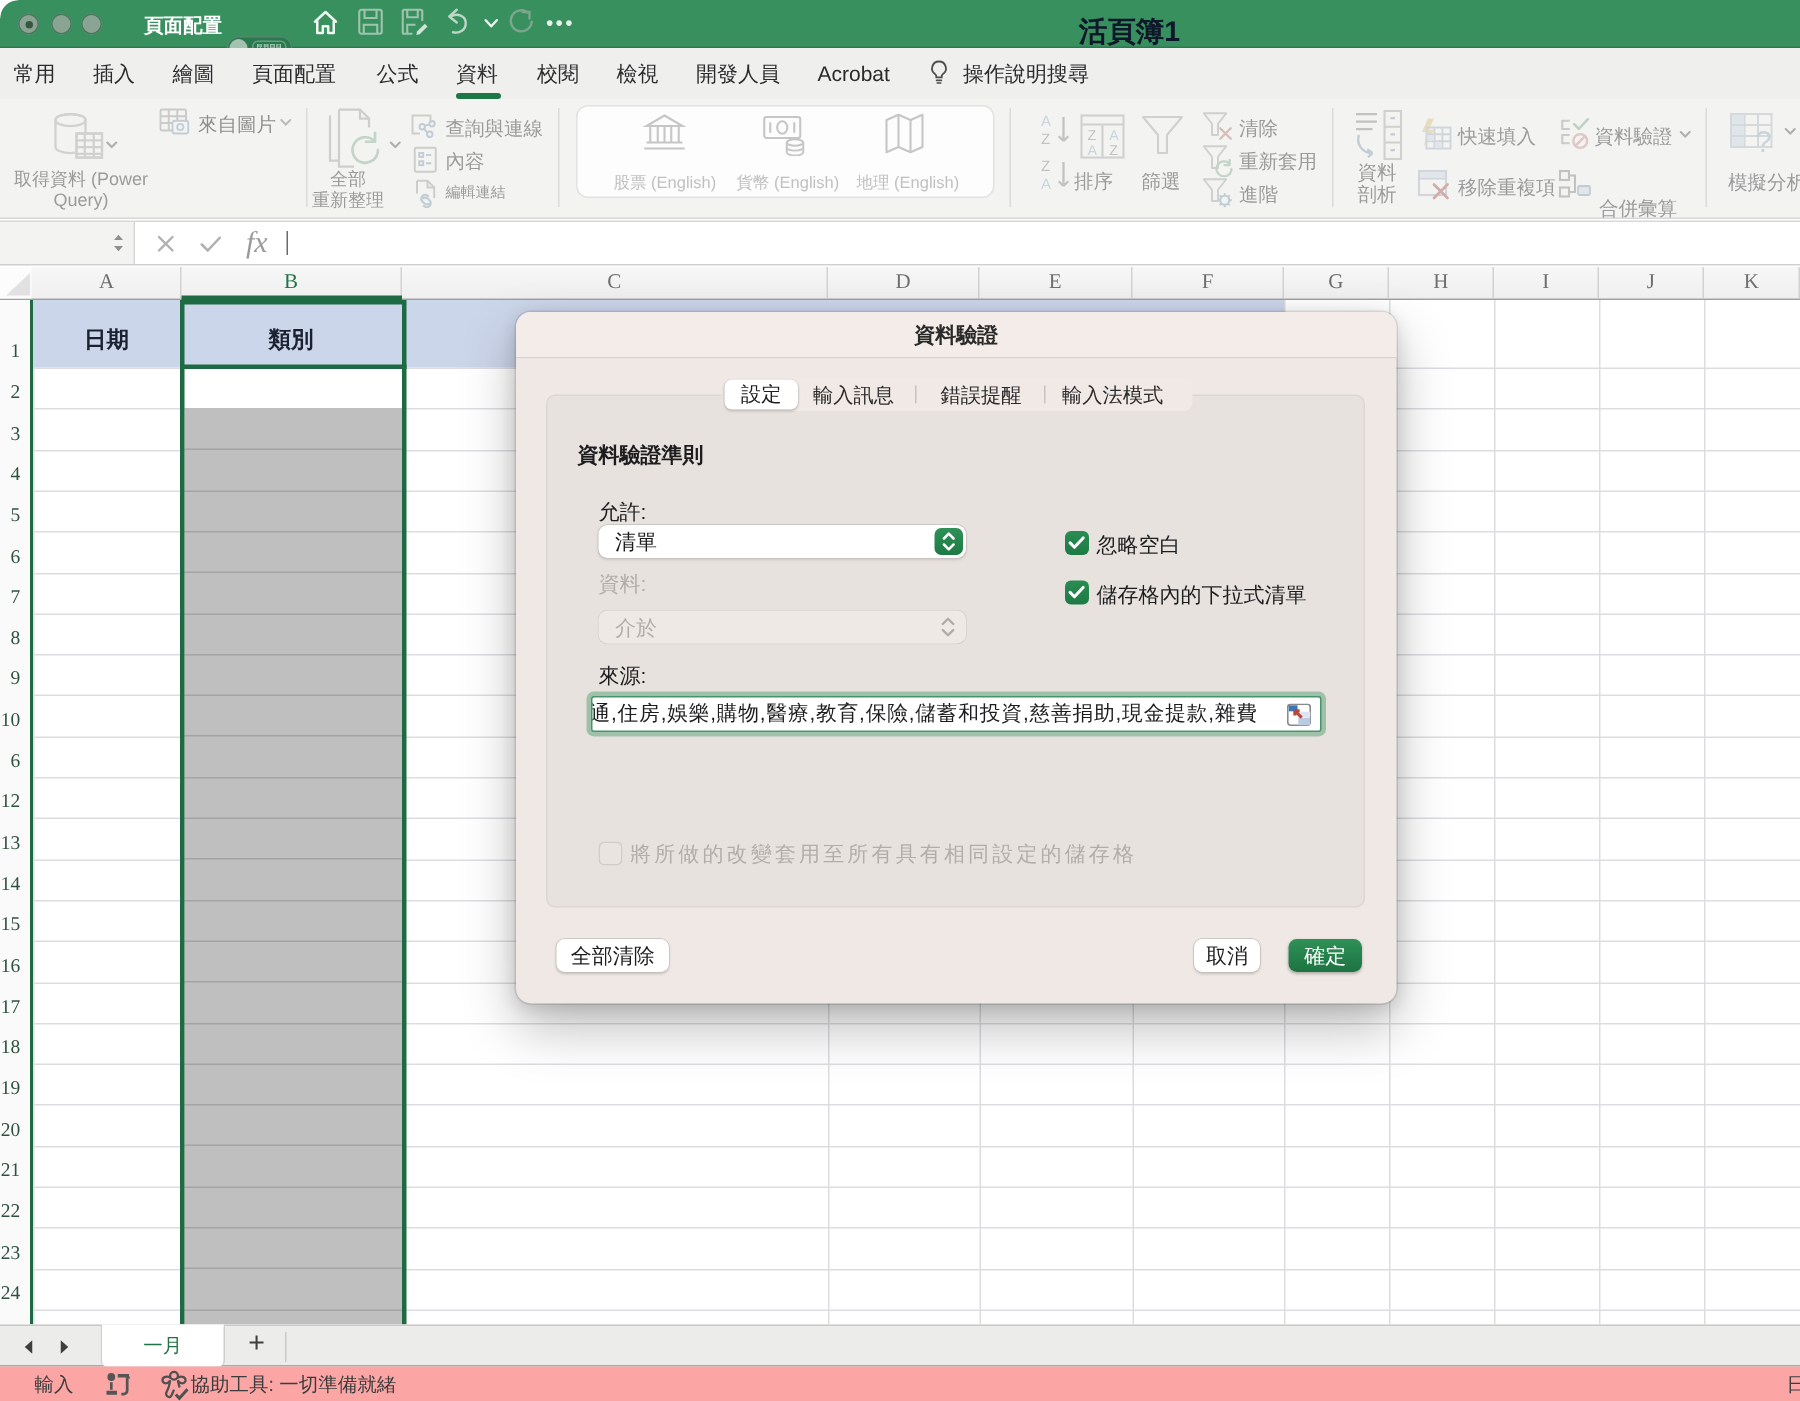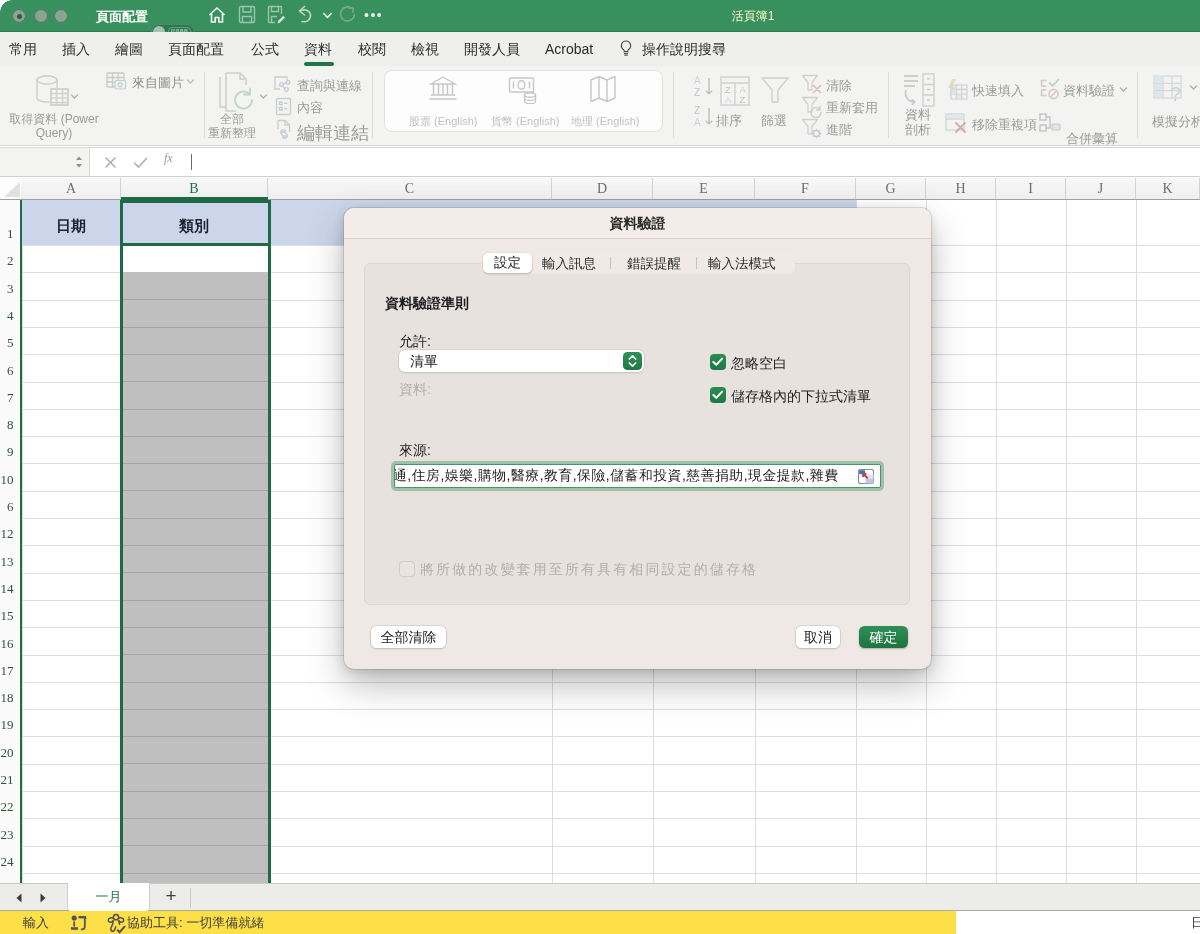--- a/index.html
+++ b/index.html
@@ -12,21 +12,21 @@
 .tl { position:absolute; top:9px; width:14px; height:14px; border-radius:50%; background:#8aa494; box-shadow:inset 0 0 0 1px #49775d; }
 #tl1 { left:12px; }
 #tl1:after { content:""; position:absolute; left:4.5px; top:4.5px; width:5px; height:5px; border-radius:50%; background:#3a5443; }
 #tl2 { left:34px; }
 #tl3 { left:54px; }
 #autosave { position:absolute; left:96px; top:8px; color:#fff; font-size:13px; font-weight:700; }
 #toggle { position:absolute; left:151px; top:8px; width:44px; height:16px; border-radius:8px; background:#2a7a50; box-shadow:inset 0 0 0 1px #54886c;margin-top:16px; }
 #toggle .knob { position:absolute; left:2px; top:2px; width:12px; height:12px; border-radius:50%; background:#a3c2b0; }
 #toggle .lab { position:absolute; left:17px; top:2.5px; font-size:8.5px; color:#b4d1c1; border:1px solid rgba(150,190,165,0.55); border-radius:4px; padding:0 2px; line-height:10px; }
 .tbico { position:absolute; top:5px; }
-#wtitle { position:absolute; left:693px; top:8px; width:120px; text-align:center; color:#fef9c3; font-size:12px; font-weight:400; }
+#wtitle { position:absolute; left:693px; top:8px; width:120px; text-align:center; color:#0f172a; font-size:19px; font-weight:700; }
 
 
 #tabstrip { position:absolute; left:0; top:32px; width:1200px; height:34px; background:#eff0ee; }
 .rtab { position:absolute; top:9px; font-size:14px; color:#2b2b2b; }
 .rtab.active { color:#333; font-weight:400; }
 #tabul { position:absolute; left:304px; top:62px; width:30px; height:3.5px; background:#1e7748; border-radius:2px; }
 
 
 #ribbon svg { filter:saturate(0.6) opacity(0.55); }
 #ribbon svg.nf { filter:none; }
@@ -51,21 +51,21 @@
 #row1 { position:absolute; left:22px; top:22px; width:834px; height:45px; background:#ccd6eb; }
 .hdrtxt { position:absolute; top:39px; font-size:15px; font-weight:700; color:#1a2230; }
 #bsel { position:absolute; left:119.5px; top:22px; width:151px; height:695px; border:3px solid #1e6b43; }
 #bgrey { position:absolute; left:122.5px; top:94px; width:145px; height:611px; background:#bfbfbf; }
 
 
 #sheetbar { position:absolute; left:0; top:883px; width:1200px; height:28px; background:#ececeb; border-top:1px solid #c9c9c9; border-bottom:1px solid #a8a8a8; }
 #activetab { position:absolute; left:67px; top:-1px; width:83px; height:28px; background:#fff; border-left:1px solid #cfcfcf; border-right:1px solid #cfcfcf; border-radius:0 0 4px 4px; color:#217346; font-size:13px; text-align:center; line-height:28px; }
 
 
-#statusbar { position:absolute; left:0; top:911px; width:956px; height:23px; background:#fde047; font-size:13px; color:#3c3c3c; }
+#statusbar { position:absolute; left:0; top:911px; width:1200px; height:23px; background:#fca5a5; font-size:13px; color:#3c3c3c; }
 
 
 #dialog { position:absolute; left:344px; top:208px; width:587px; height:461px; background:#efe8e4; border-radius:10px; box-shadow:0 16px 36px rgba(0,0,0,.26), 0 3px 12px rgba(0,0,0,.14), 0 0 0 1px rgba(0,0,0,.10);  }
 #dtitle { position:absolute; left:0; top:0; width:100%; height:31px; background:#f4ece9; border-bottom:1px solid #d9d3d0; border-radius:10px 10px 0 0; text-align:center; font-size:14px; font-weight:700; color:#2a2a2a; line-height:31px; }
 #groupbox { position:absolute; left:20px; top:55px; width:546px; height:342px; background:#e8e2df; border:1px solid #ddd7d4; border-radius:6px; }
 #seg { position:absolute; left:137px; top:44px; width:314px; height:22px; background:#f0e9e6; border-radius:6px; }
 #seg .sel { position:absolute; left:2px; top:1px; width:49px; height:20px; background:#fff; border-radius:5px; box-shadow:0 1px 2px rgba(0,0,0,.22), 0 0 0 0.5px rgba(0,0,0,.06); text-align:center; line-height:20px; font-size:13.5px; color:#1d1d1f; }
 #seg .it { position:absolute; top:3px; font-size:13.5px; color:#2b2b2b; }
 #seg .sp { position:absolute; top:5px; width:1px; height:12px; background:#c9c2be; }
 .dlab { position:absolute; font-size:14px; color:#1d1d1f; }
@@ -224,21 +224,21 @@
     <div class="riblab" style="left:297px;top:33px;font-size:13px;">內容</div>
     <svg class="abs" style="left:275px;top:53px" width="18" height="20" viewBox="0 0 18 20">
         <path d="M3 1.5 L10 1.5 L14.5 6 L14.5 13" fill="none" stroke="#adadad" stroke-width="1.3"></path>
         <path d="M10 1.5 L10 6 L14.5 6" fill="none" stroke="#adadad" stroke-width="1.3"></path>
         <path d="M3 1.5 L3 10" fill="none" stroke="#adadad" stroke-width="1.3"></path>
         <g fill="none" stroke="#90aecd" stroke-width="1.4">
           <path d="M6.5 13.5 a2.6 2.6 0 0 1 3.7 0 l1.2 1.2 a2.6 2.6 0 0 1 -3.7 3.7 l-.6-.6"></path>
           <path d="M11.5 16.5 a2.6 2.6 0 0 1 -3.7 0 l-1.2-1.2 a2.6 2.6 0 0 1 3.7-3.7 l.6.6"></path>
         </g>
       </svg>
-    <div class="riblab" style="left:297px;top:55px;font-size:18px;">編輯連結</div>
+    <div class="riblab" style="left:297px;top:55px;font-size:10px;">編輯連結</div>
 
     <div class="abs" style="left:384px;top:4px;width:279px;height:62px;background:#fdfdfd;border:1px solid #e3e2e1;border-radius:8px;"></div>
     <svg class="abs nf" style="left:428px;top:9px" width="30" height="28" viewBox="0 0 30 28">
         <g fill="none" stroke="#c6c6c6" stroke-width="1.4">
           <path d="M15 2 L27 9 L3 9 Z"></path>
           <path d="M5.5 9 L5.5 20 M10.5 9 L10.5 20 M15 9 L15 20 M19.5 9 L19.5 20 M24.5 9 L24.5 20"></path>
           <path d="M3 20 L27 20 M1.5 24 L28.5 24"></path>
         </g>
       </svg>
     <div class="riblab" style="left:409px;top:48px;color:#c0c0c0;font-size:11px;">股票 (English)</div>
@@ -378,21 +378,21 @@
     <div id="namebox"></div>
     <svg class="abs" style="left:73px;top:5px" width="12" height="18" viewBox="0 0 12 18">
         <path d="M3 7 L6 3.5 L9 7 Z M3 11 L6 14.5 L9 11 Z" fill="#8f8f8f"></path>
       </svg>
     <svg class="abs" style="left:103px;top:7px" width="15" height="15" viewBox="0 0 15 15">
         <path d="M3 3 L12 12 M12 3 L3 12" stroke="#b0b0b0" stroke-width="1.6" stroke-linecap="round"></path>
       </svg>
     <svg class="abs" style="left:132px;top:7px" width="17" height="15" viewBox="0 0 17 15">
         <path d="M2.5 8 L6.5 12 L14.5 3.5" fill="none" stroke="#b0b0b0" stroke-width="1.7" stroke-linecap="round"></path>
       </svg>
-    <div class="abs" style="left:164px;top:3px;font-family:'Liberation Serif',serif;font-style:italic;font-size:12px;color:#9a9a9a;">fx</div>
+    <div class="abs" style="left:164px;top:3px;font-family:'Liberation Serif',serif;font-style:italic;font-size:20px;color:#9a9a9a;">fx</div>
     <div class="abs" style="left:191px;top:6px;width:1px;height:16px;background:#6b6b6b;"></div>
   </div>
 
   <div id="grid">
     <div id="gridlines">
         <div class="hline" style="top:67px"></div>
         <div class="hline" style="top:94px"></div>
         <div class="hline" style="top:122px"></div>
         <div class="hline" style="top:149px"></div>
         <div class="hline" style="top:176px"></div>
@@ -519,20 +519,25 @@
             <path d="M6.3 7 L9.5 3.8 L12.7 7 M6.3 11 L9.5 14.2 L12.7 11" fill="none" stroke="#fff" stroke-width="1.7" stroke-linecap="round" stroke-linejoin="round"></path>
           </svg>
     </div></div>
     <div class="cb" style="left:366px;top:146px;">
       <svg width="15.5" height="15.5" viewBox="0 0 16 16">
           <path d="M3.5 8.2 L6.5 11.2 L12.5 4.8" fill="none" stroke="#fff" stroke-width="2.1" stroke-linecap="round" stroke-linejoin="round"></path>
         </svg>
     </div>
     <div class="dlab" style="left:387px;top:147px;">忽略空白</div>
     <div class="dlab grey" style="left:55px;top:173px;">資料:</div>
+    <div class="popup dis" style="top:199px;">介於
+      <svg style="position:absolute;right:6px;top:3px" width="12" height="16" viewBox="0 0 12 16">
+          <path d="M2.5 6 L6 2.5 L9.5 6 M2.5 10 L6 13.5 L9.5 10" fill="none" stroke="#b1aba8" stroke-width="1.6" stroke-linecap="round" stroke-linejoin="round"></path>
+        </svg>
+    </div>
     <div class="cb" style="left:366px;top:179px;">
       <svg width="15.5" height="15.5" viewBox="0 0 16 16">
           <path d="M3.5 8.2 L6.5 11.2 L12.5 4.8" fill="none" stroke="#fff" stroke-width="2.1" stroke-linecap="round" stroke-linejoin="round"></path>
         </svg>
     </div>
     <div class="dlab" style="left:387px;top:180px;">儲存格內的下拉式清單</div>
     <div class="dlab" style="left:55px;top:234px;">來源:</div>
     <div id="srcfield"><span style="display:inline-block;margin-left:-2px;letter-spacing:0.55px;">通,住房,娛樂,購物,醫療,教育,保險,儲蓄和投資,慈善捐助,現金提款,雜費</span>
       <svg style="position:absolute;right:6px;top:4px" width="16" height="15" viewBox="0 0 16 15">
           <rect x="0.5" y="0.5" width="15" height="14" rx="2" fill="#fff" stroke="#8a8a8a" stroke-width="1.1"></rect>

